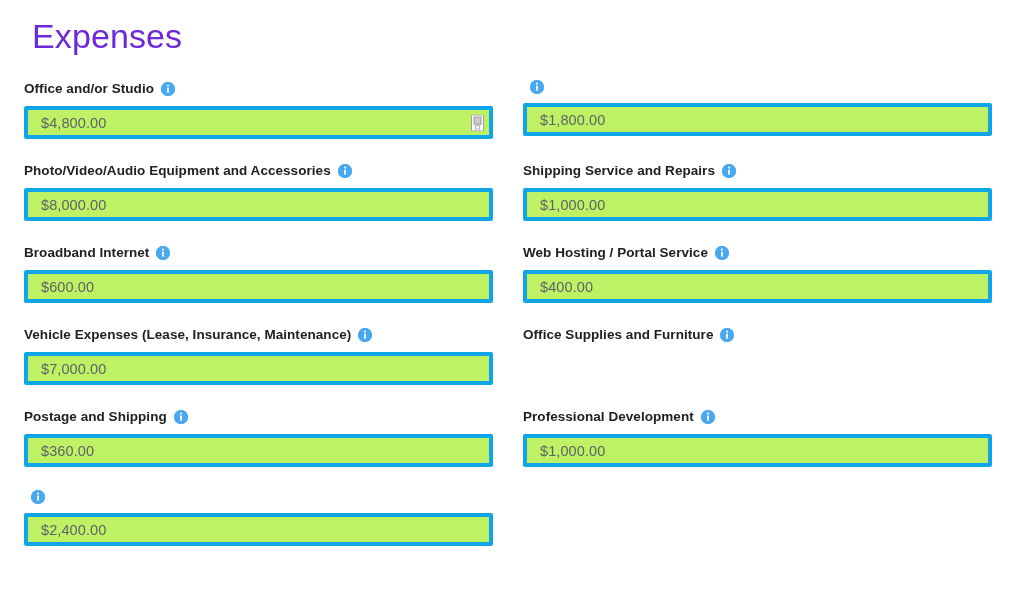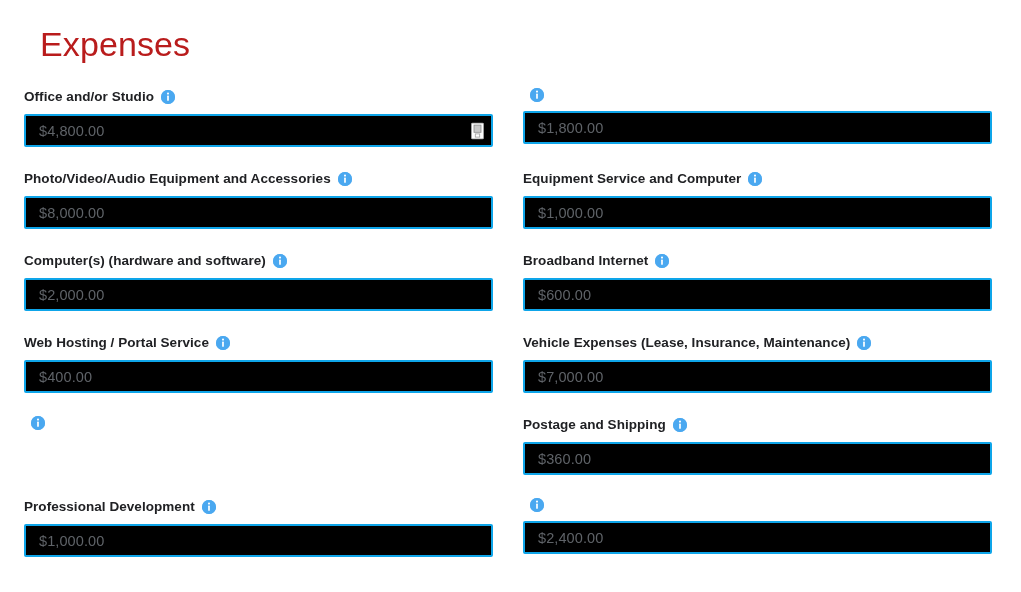--- a/index.html
+++ b/index.html
@@ -23,22 +23,22 @@
     height: 592px;
     box-sizing: border-box;
     padding: 0 24px;
   }
 
   .page-title {
     font-size: 34px;
     font-weight: 400;
     line-height: 40px;
     letter-spacing: 0.1px;
-    color: #b91c1c;
-    margin: 16px;
+    color: #6d28d9;
+    margin: 8px;
     padding-top: 8px;
     padding-bottom: 2px;
   }
 
   .form-grid {
     display: grid;
     grid-template-columns: 469px 469px;
     column-gap: 30px;
     row-gap: 0px;
     margin-top: 22px;
@@ -90,23 +90,23 @@
     position: relative;
     width: 469px;
     height: 33px;
     box-sizing: border-box;
   }
 
   .text-input {
     width: 100%;
     height: 33px;
     box-sizing: border-box;
-    border: 2px solid #0ea5e9;
+    border: 4px solid #0ea5e9;
     border-radius: 2px;
-    background: #000000;
+    background: #bef264;
     padding: 0 13px;
     font-family: "Liberation Sans", sans-serif;
     font-size: 14.5px;
     color: #5f6368;
     outline: none;
     letter-spacing: 0.1px;
   }
   .text-input::placeholder {
     color: #6b6f73;
     opacity: 1;
@@ -171,43 +171,30 @@
               <circle cx="7" cy="7" r="7" fill="#4aa8f0"></circle>
               <circle cx="7" cy="3.6" r="1.05" fill="#ffffff"></circle>
               <rect x="6.15" y="5.6" width="1.7" height="5.1" rx="0.55" fill="#ffffff"></rect>
             </svg>
           </span>
         </div>
         <div class="input-wrap"><input class="text-input" type="text" placeholder="$8,000.00" value="$8,000.00" style=""></div>
       </div>
       <div class="field">
         <div class="field-label">
-          <span class="label-text">Equipment Service and Computer</span>
+          <span class="label-text">Shipping Service and Repairs</span>
           <span class="info-icon" title="Equipment Service and Repairs">
             <svg width="14" height="14" viewBox="0 0 14 14" aria-hidden="true">
               <circle cx="7" cy="7" r="7" fill="#4aa8f0"></circle>
               <circle cx="7" cy="3.6" r="1.05" fill="#ffffff"></circle>
               <rect x="6.15" y="5.6" width="1.7" height="5.1" rx="0.55" fill="#ffffff"></rect>
             </svg>
           </span>
         </div>
         <div class="input-wrap"><input class="text-input" type="text" placeholder="$1,000.00" value="$1,000.00" style=""></div>
-      </div>
-      <div class="field">
-        <div class="field-label">
-          <span class="label-text">Computer(s) (hardware and software)</span>
-          <span class="info-icon" title="Computer(s) (hardware and software)">
-            <svg width="14" height="14" viewBox="0 0 14 14" aria-hidden="true">
-              <circle cx="7" cy="7" r="7" fill="#4aa8f0"></circle>
-              <circle cx="7" cy="3.6" r="1.05" fill="#ffffff"></circle>
-              <rect x="6.15" y="5.6" width="1.7" height="5.1" rx="0.55" fill="#ffffff"></rect>
-            </svg>
-          </span>
-        </div>
-        <div class="input-wrap"><input class="text-input" type="text" placeholder="$2,000.00" value="$2,000.00" style=""></div>
       </div>
       <div class="field">
         <div class="field-label">
           <span class="label-text">Broadband Internet</span>
           <span class="info-icon" title="Broadband Internet">
             <svg width="14" height="14" viewBox="0 0 14 14" aria-hidden="true">
               <circle cx="7" cy="7" r="7" fill="#4aa8f0"></circle>
               <circle cx="7" cy="3.6" r="1.05" fill="#ffffff"></circle>
               <rect x="6.15" y="5.6" width="1.7" height="5.1" rx="0.55" fill="#ffffff"></rect>
             </svg>
@@ -236,20 +223,21 @@
               <circle cx="7" cy="7" r="7" fill="#4aa8f0"></circle>
               <circle cx="7" cy="3.6" r="1.05" fill="#ffffff"></circle>
               <rect x="6.15" y="5.6" width="1.7" height="5.1" rx="0.55" fill="#ffffff"></rect>
             </svg>
           </span>
         </div>
         <div class="input-wrap"><input class="text-input" type="text" placeholder="$7,000.00" value="$7,000.00" style=""></div>
       </div>
       <div class="field">
         <div class="field-label">
+          <span class="label-text">Office Supplies and Furniture</span>
           <span class="info-icon" title="Office Supplies and Furniture">
             <svg width="14" height="14" viewBox="0 0 14 14" aria-hidden="true">
               <circle cx="7" cy="7" r="7" fill="#4aa8f0"></circle>
               <circle cx="7" cy="3.6" r="1.05" fill="#ffffff"></circle>
               <rect x="6.15" y="5.6" width="1.7" height="5.1" rx="0.55" fill="#ffffff"></rect>
             </svg>
           </span>
         </div>
       </div>
       <div class="field">

